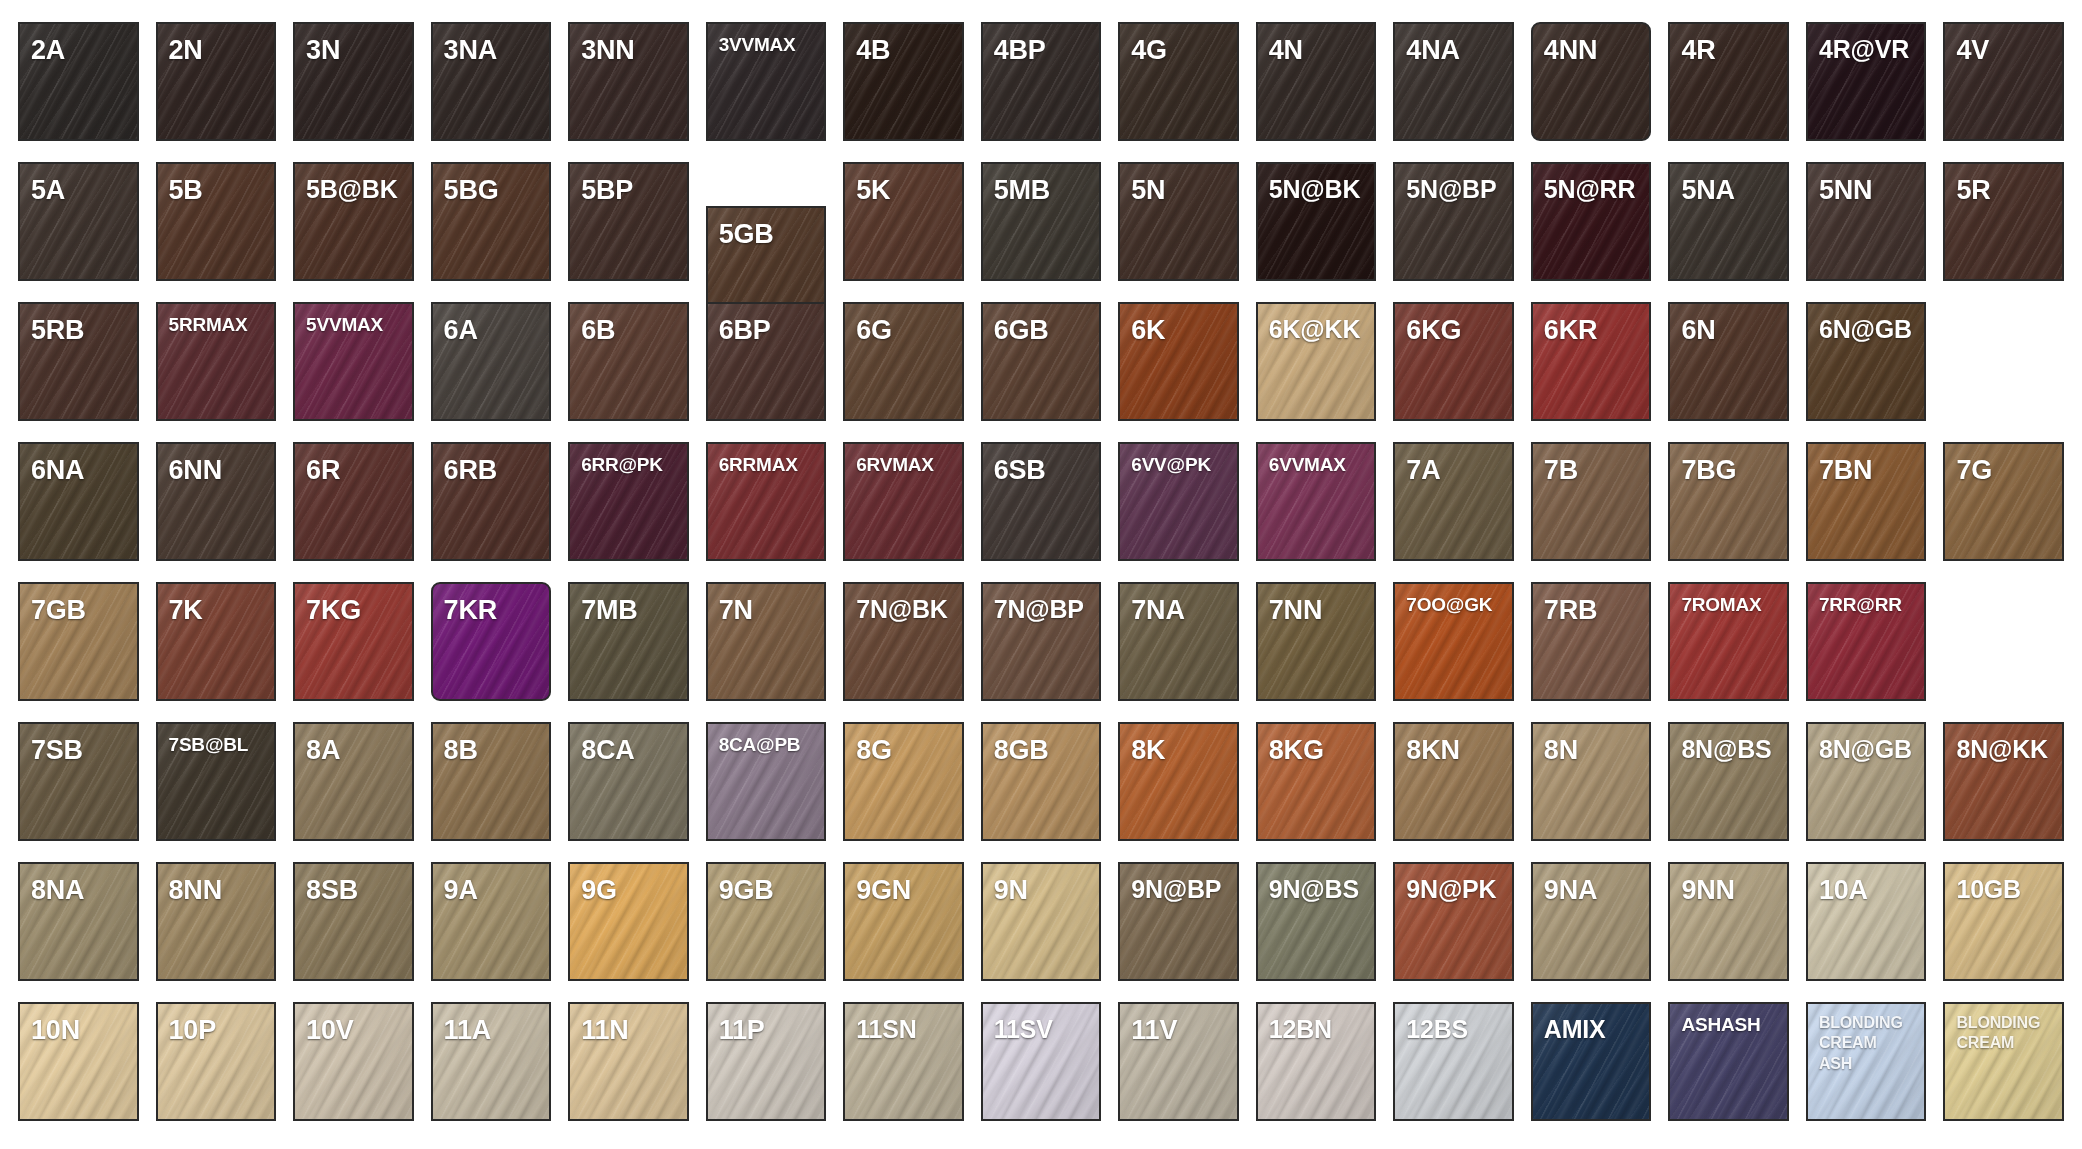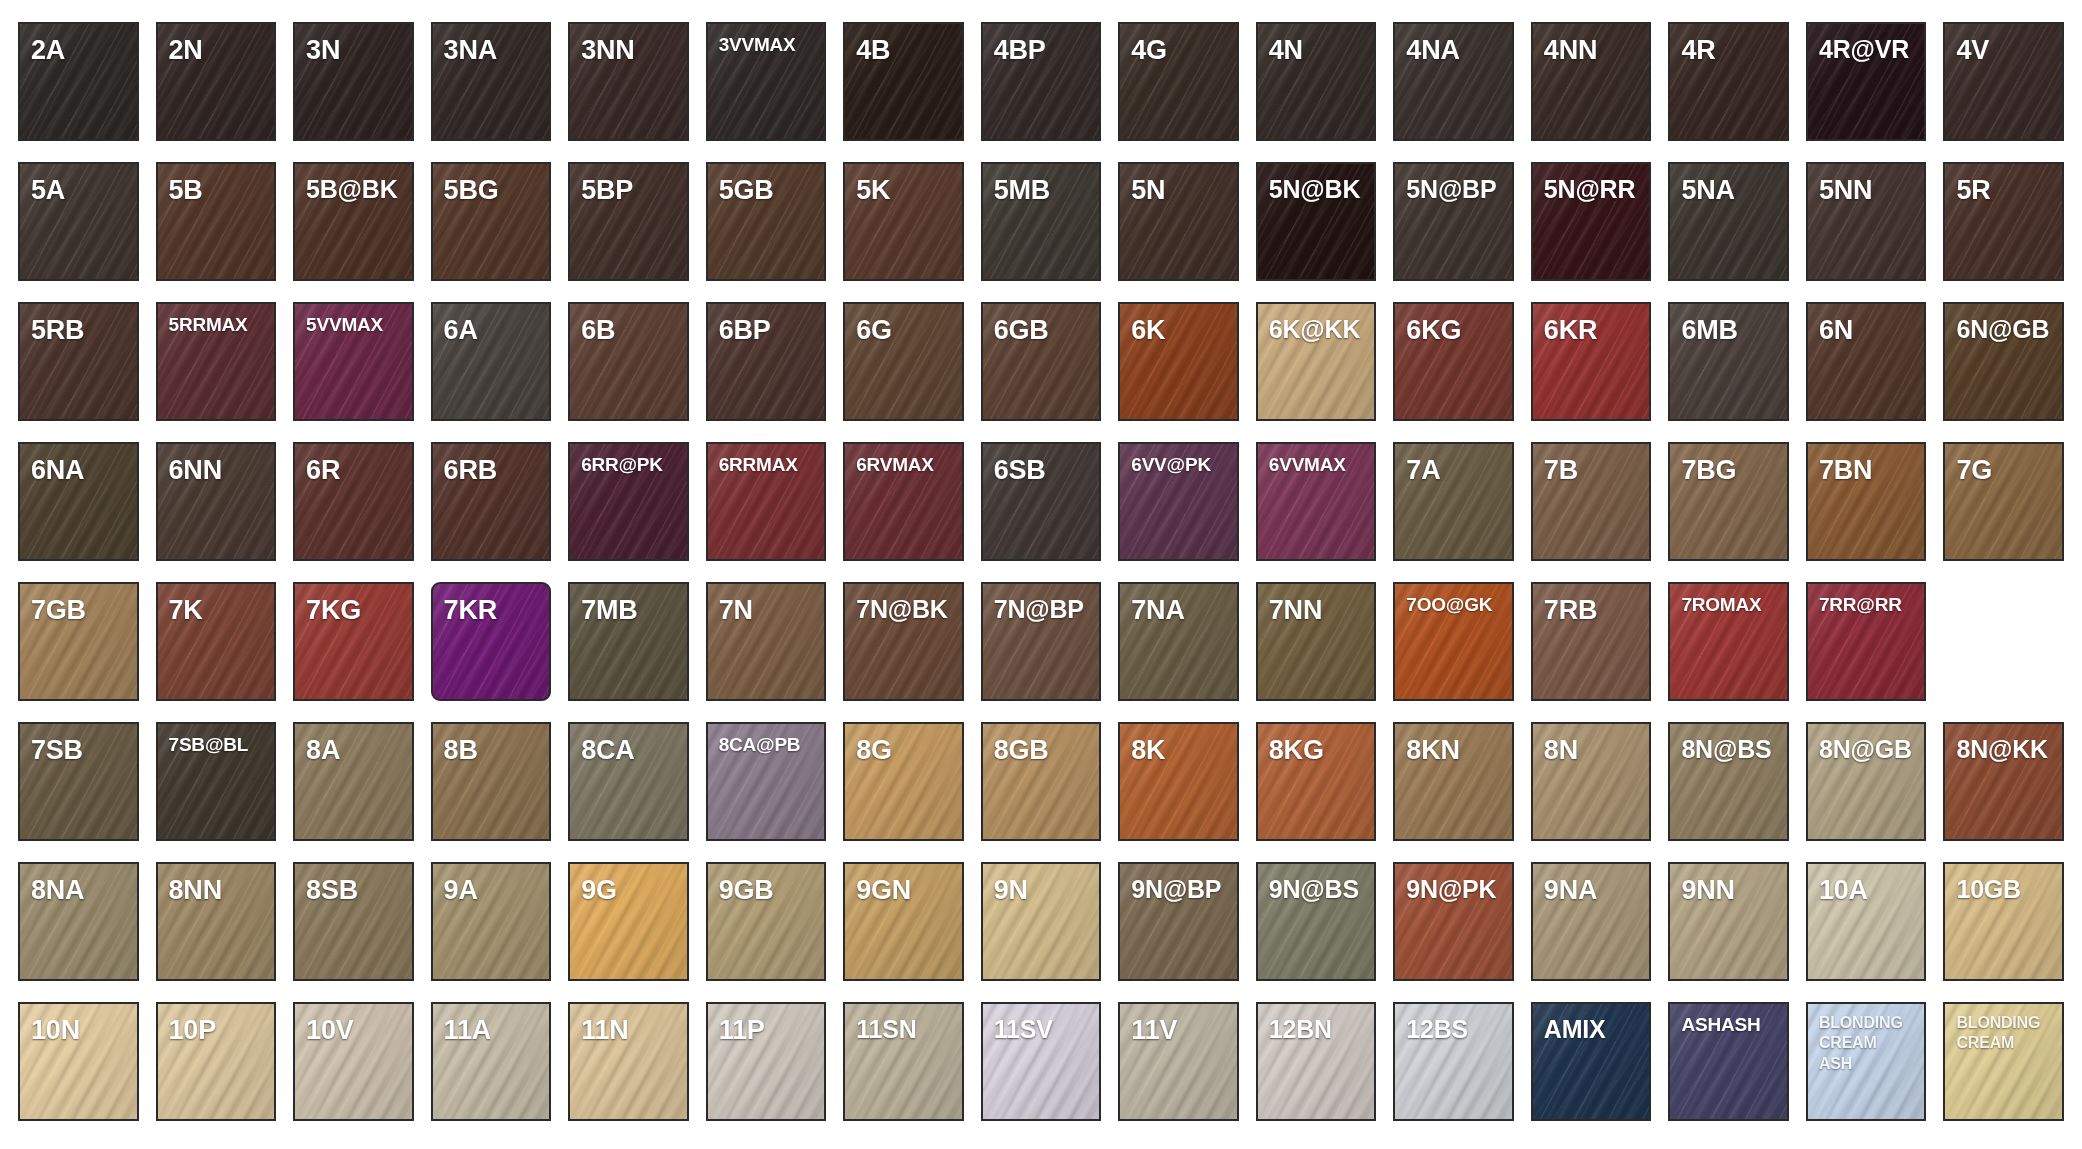--- a/index.html
+++ b/index.html
@@ -121,21 +121,21 @@
       </div>
       <div class="swatch" style="background-color: rgb(58, 46, 38);">
         <span class="swatch-label len-s">4G</span>
       </div>
       <div class="swatch" style="background-color: rgb(53, 44, 40);">
         <span class="swatch-label len-s">4N</span>
       </div>
       <div class="swatch" style="background-color: rgb(58, 50, 46);">
         <span class="swatch-label len-s">4NA</span>
       </div>
-      <div class="swatch" style="background-color: rgb(58, 44, 38);">
+      <div class="swatch" style="background-color: rgb(58, 44, 38); border-radius: 9px;">
         <span class="swatch-label len-s">4NN</span>
       </div>
       <div class="swatch" style="background-color: rgb(56, 40, 34);">
         <span class="swatch-label len-s">4R</span>
       </div>
       <div class="swatch" style="background-color: rgb(36, 19, 25);">
         <span class="swatch-label len-m">4R@VR</span>
       </div>
       <div class="swatch" style="background-color: rgb(58, 43, 40);">
         <span class="swatch-label len-s">4V</span>
@@ -150,21 +150,21 @@
       </div>
       <div class="swatch" style="background-color: rgb(80, 52, 40);">
         <span class="swatch-label len-m">5B@BK</span>
       </div>
       <div class="swatch" style="background-color: rgb(86, 57, 42);">
         <span class="swatch-label len-s">5BG</span>
       </div>
       <div class="swatch" style="background-color: rgb(67, 48, 42);">
         <span class="swatch-label len-s">5BP</span>
       </div>
-      <div class="swatch" style="background-color: rgb(85, 60, 44);">
+      <div class="swatch" style="background-color: rgb(85, 60, 44); margin-top: 44px;">
         <span class="swatch-label len-s">5GB</span>
       </div>
       <div class="swatch" style="background-color: rgb(91, 59, 46);">
         <span class="swatch-label len-s">5K</span>
       </div>
       <div class="swatch" style="background-color: rgb(63, 58, 51);">
         <span class="swatch-label len-s">5MB</span>
       </div>
       <div class="swatch" style="background-color: rgb(67, 49, 41);">
         <span class="swatch-label len-s">5N</span>
@@ -217,23 +217,20 @@
         <span class="swatch-label len-s">6K</span>
       </div>
       <div class="swatch" style="background-color: rgb(201, 171, 126);">
         <span class="swatch-label len-m">6K@KK</span>
       </div>
       <div class="swatch" style="background-color: rgb(118, 56, 47);">
         <span class="swatch-label len-s">6KG</span>
       </div>
       <div class="swatch" style="background-color: rgb(148, 50, 48);">
         <span class="swatch-label len-s">6KR</span>
-      </div>
-      <div class="swatch" style="background-color: rgb(75, 64, 59);">
-        <span class="swatch-label len-s">6MB</span>
       </div>
       <div class="swatch" style="background-color: rgb(84, 57, 44);">
         <span class="swatch-label len-s">6N</span>
       </div>
       <div class="swatch" style="background-color: rgb(88, 64, 41);">
         <span class="swatch-label len-m">6N@GB</span>
       </div>
     </div>
     <div class="swatch-row">
       <div class="swatch" style="background-color: rgb(78, 66, 48);">

